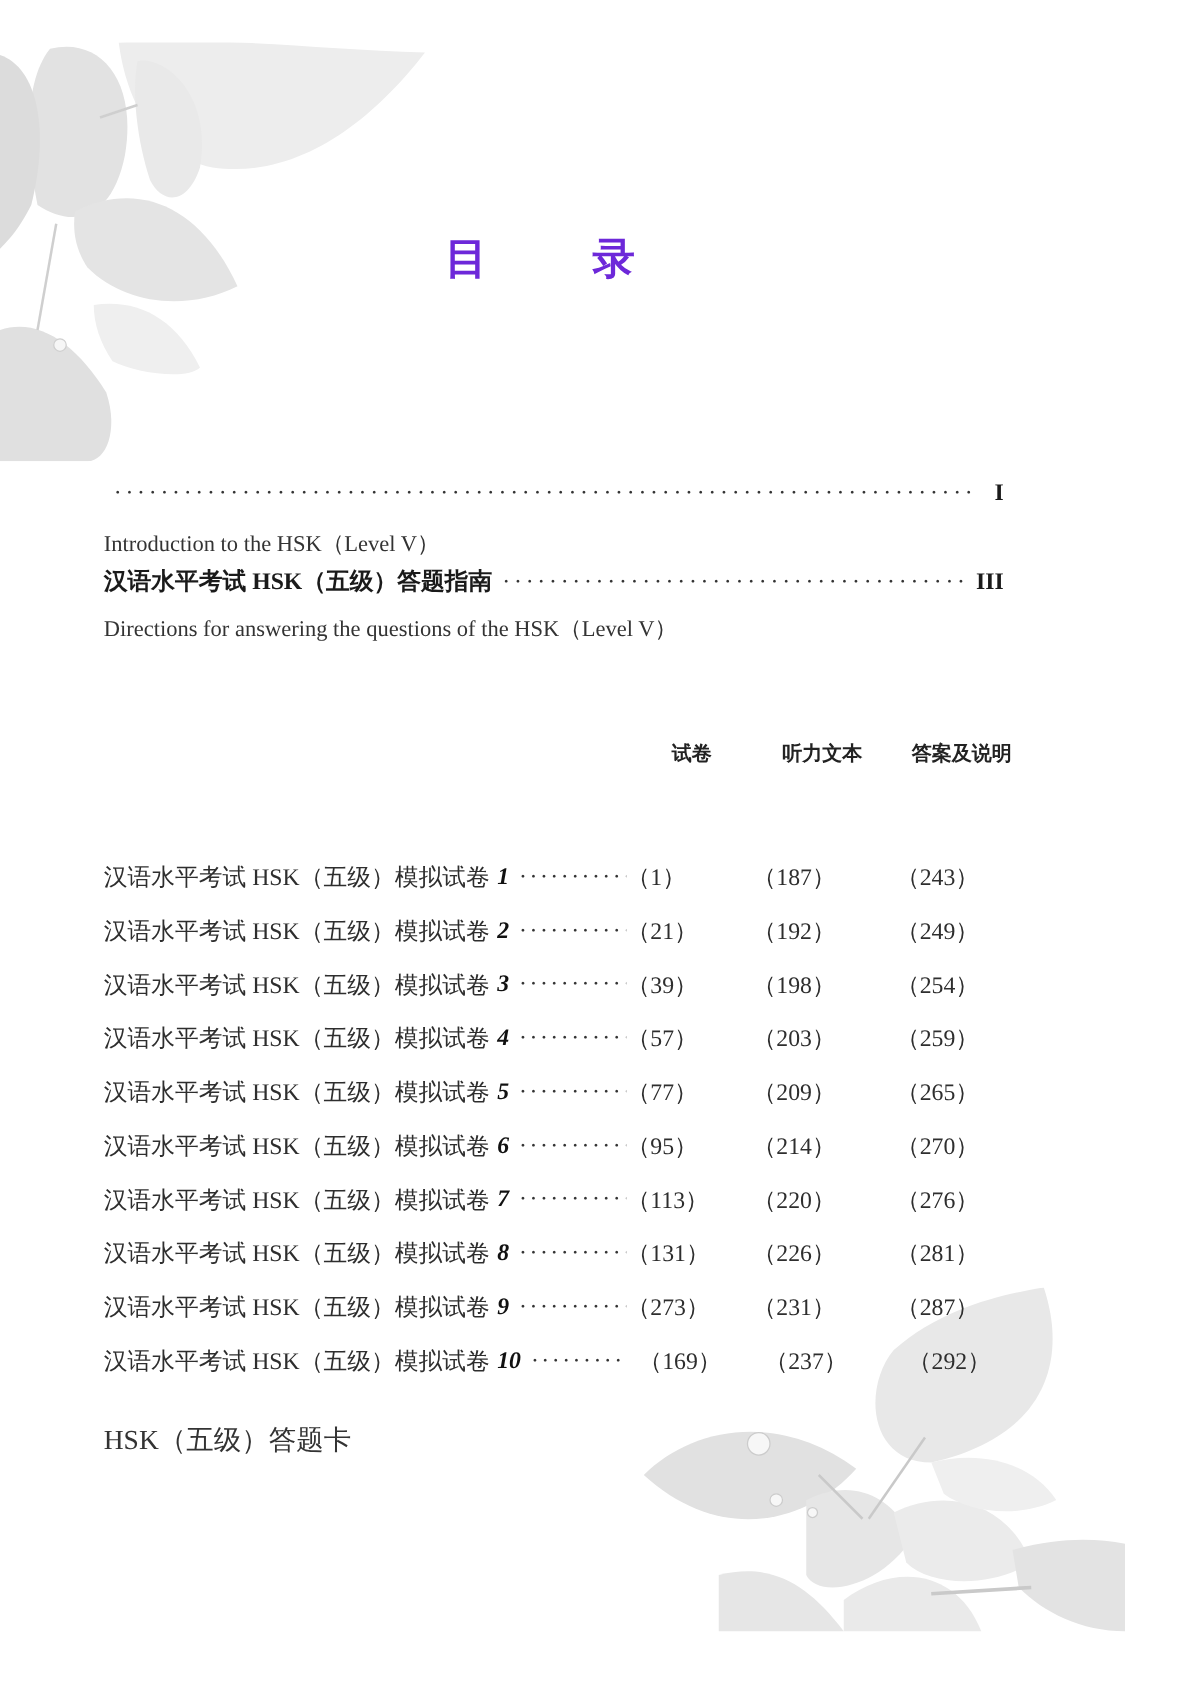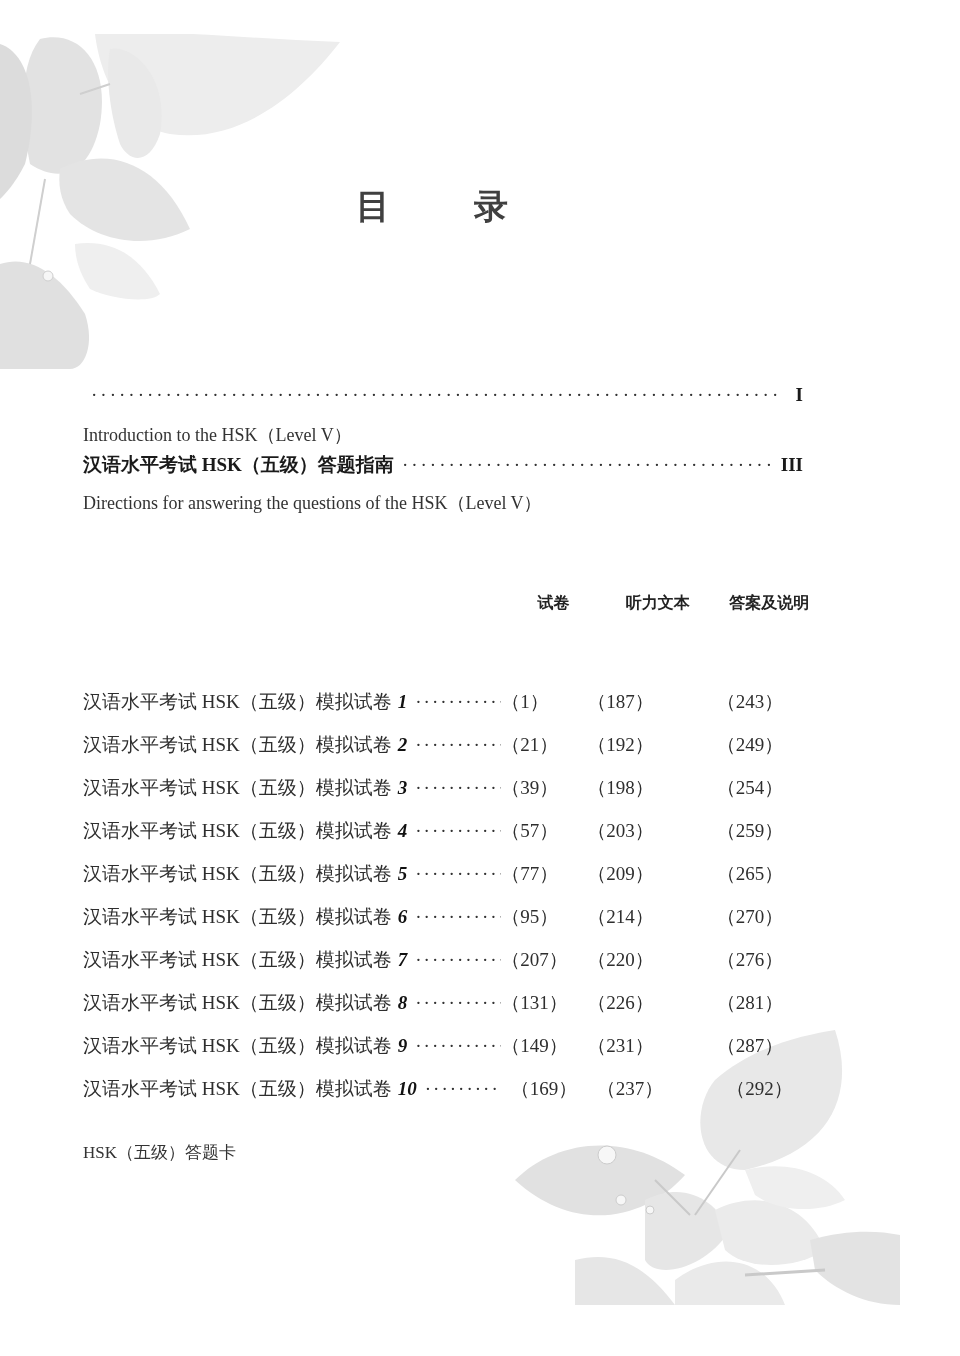--- a/index.html
+++ b/index.html
@@ -21,21 +21,21 @@
       position: absolute; left: 515px; top: 1030px; width: 385px; height: 290px;
       pointer-events: none;
     }
     .title {
       position: absolute; top: 184px; left: 0; width: 900px;
       text-align: center;
       font-family: "DejaVu Sans", sans-serif;
       font-weight: bold;
       font-size: 34px;
       letter-spacing: 36px;
-      color: #404040;
+      color: #6d28d9;
     }
     .section {
       position: absolute; left: 83px; width: 720px;
     }
     .toc-line {
       display: flex; align-items: baseline;
       height: 34px;
       font-size: 19px;
     }
     .toc-line.bold { font-weight: bold; color: #1a1a1a; }
@@ -77,25 +77,25 @@
     .test-row .name { white-space: nowrap; }
     .test-row .num {
       font-weight: bold; font-style: italic; margin-left: 6px; color: #111;
       white-space: nowrap;
     }
     .test-row .dots {
       width: 86px; overflow: hidden; white-space: nowrap;
       margin-left: 8px; letter-spacing: 2px; color: #333;
     }
     .test-row .p1 { width: 64px; white-space: nowrap; }
-    .test-row .p2 { width: 96px; white-space: nowrap; margin-left: 22px; }
+    .test-row .p2 { width: 96px; text-align: center; white-space: nowrap; margin-left: 22px; }
     .test-row .p3 { width: 96px; text-align: right; white-space: nowrap; margin-left: 4px; }
     .answer-sheet {
       position: absolute; top: 1136px; left: 83px;
-      font-size: 17px; color: #333;
+      font-size: 22px; color: #333;
     }
     .answer-sheet div { height: 32px; display: flex; align-items: center; }
   </style>
 </head>
 <body>
 
 <svg class="leaves-tl" viewBox="0 0 345 335">
   <path d="M95,0 C170,-5 250,5 340,8 C300,60 240,110 170,100 C120,90 100,40 95,0 Z" fill="#ededed"></path>
   <path d="M40,5 C80,-5 110,30 100,90 C90,140 60,150 30,130 C20,80 20,30 40,5 Z" fill="#e2e2e2"></path>
   <path d="M0,10 C30,20 40,70 25,130 C15,150 5,160 0,165 Z" fill="#dcdcdc"></path>
@@ -196,37 +196,37 @@
     <span class="num">6</span>
     <span class="dots">············</span>
     <span class="p1">（95）</span>
     <span class="p2">（214）</span>
     <span class="p3">（270）</span>
   </div>
   <div class="test-row">
     <span class="name">汉语水平考试 HSK（五级）模拟试卷</span>
     <span class="num">7</span>
     <span class="dots">············</span>
-    <span class="p1">（207）</span>
+    <span class="p1">（113）</span>
     <span class="p2">（220）</span>
     <span class="p3">（276）</span>
   </div>
   <div class="test-row">
     <span class="name">汉语水平考试 HSK（五级）模拟试卷</span>
     <span class="num">8</span>
     <span class="dots">············</span>
     <span class="p1">（131）</span>
     <span class="p2">（226）</span>
     <span class="p3">（281）</span>
   </div>
   <div class="test-row">
     <span class="name">汉语水平考试 HSK（五级）模拟试卷</span>
     <span class="num">9</span>
     <span class="dots">············</span>
-    <span class="p1">（149）</span>
+    <span class="p1">（273）</span>
     <span class="p2">（231）</span>
     <span class="p3">（287）</span>
   </div>
   <div class="test-row">
     <span class="name">汉语水平考试 HSK（五级）模拟试卷</span>
     <span class="num">10</span>
     <span class="dots">·········</span>
     <span class="p1">（169）</span>
     <span class="p2">（237）</span>
     <span class="p3">（292）</span>

